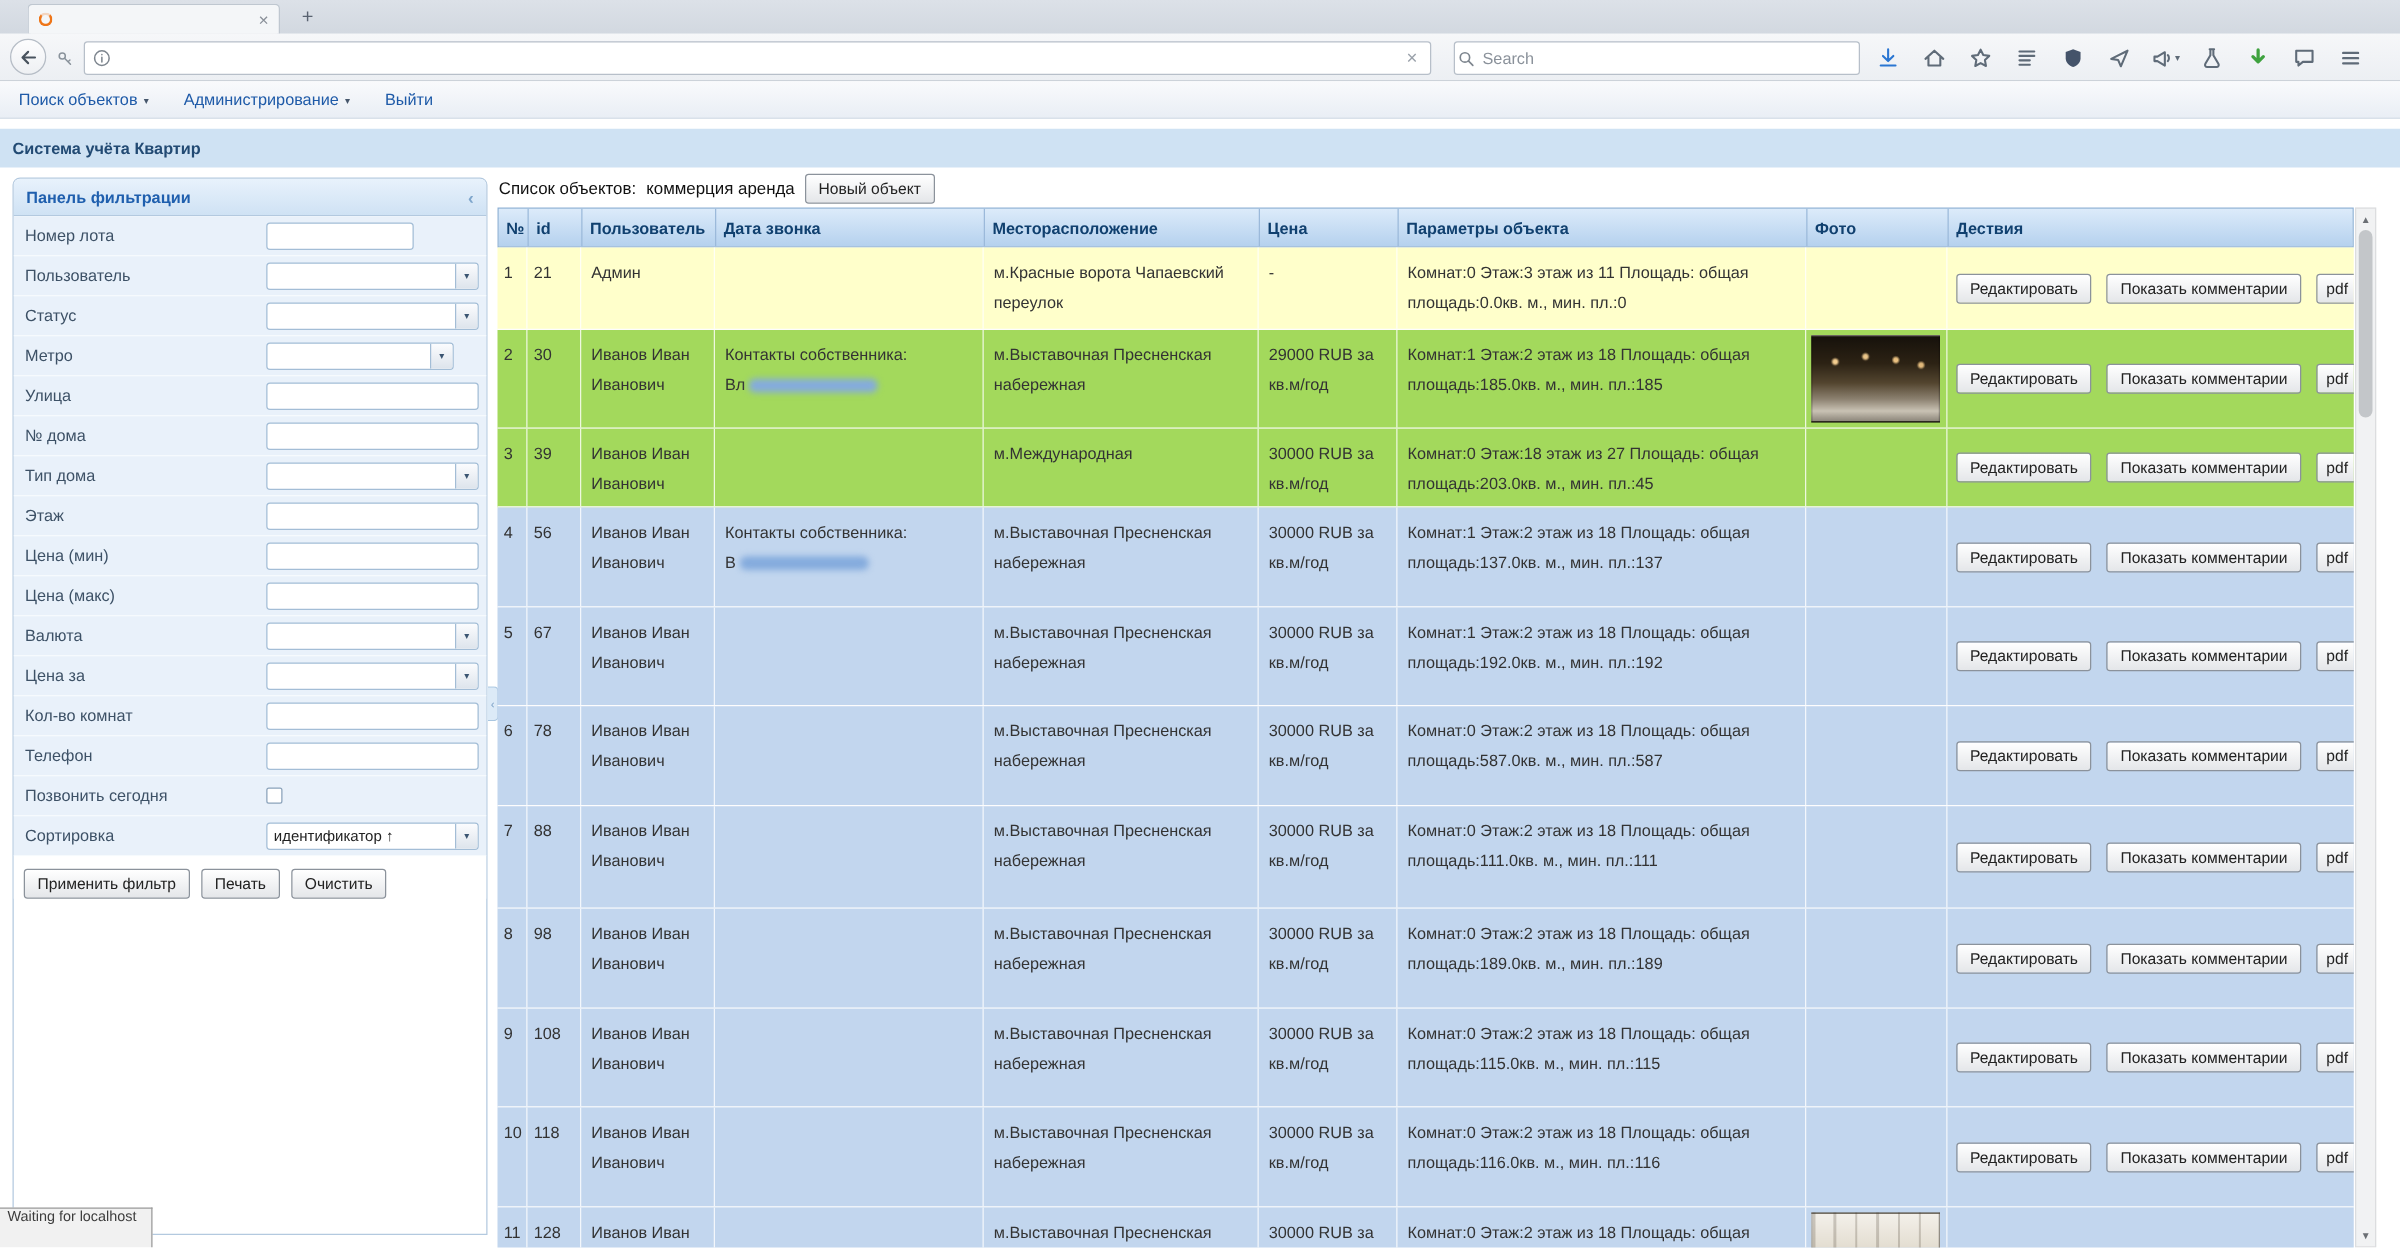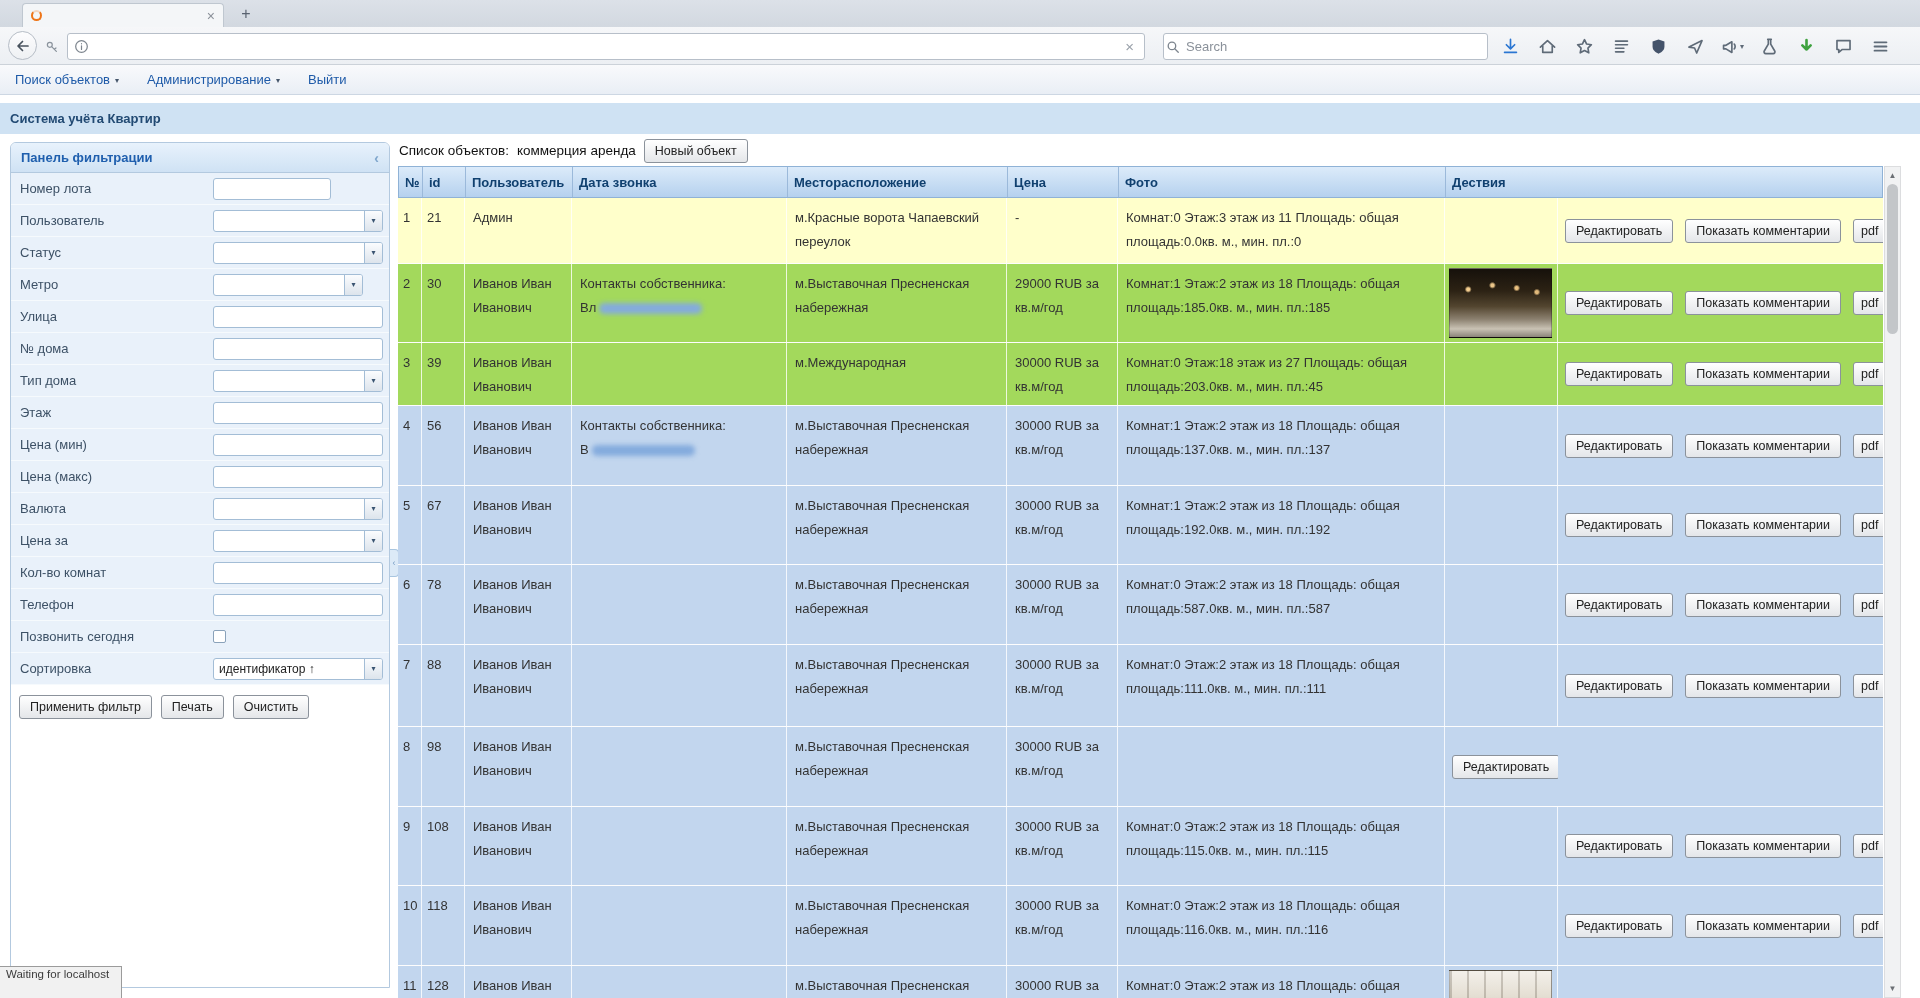--- a/index.html
+++ b/index.html
@@ -321,20 +321,21 @@
   <button class="btn">Новый объект</button>
 </div>
 <div class="table">
   <div class="thead grid" id="thead">
       <div class="th">№</div>
       <div class="th">id</div>
       <div class="th">Пользователь</div>
       <div class="th">Дата звонка</div>
       <div class="th">Месторасположение</div>
       <div class="th">Цена</div>
+      <div class="th">Параметры объекта</div>
       <div class="th">Фото</div>
       <div class="th">Дествия</div>
     </div>
   <div id="tbody">
       <div class="trow grid" style="min-height: 66px; background: rgb(255, 255, 203);">
         <div class="td td-num">1</div>
         <div class="td td-id">21</div>
         <div class="td td-user">Админ</div>
         <div class="td td-call"></div>
         <div class="td td-loc">м.Красные ворота Чапаевский переулок</div>
@@ -445,20 +446,21 @@
           <button class="btn btn-pdf">pdf</button>
         </div>
       </div>
       <div class="trow grid" style="min-height: 80px; background: rgb(194, 214, 238);">
         <div class="td td-num">8</div>
         <div class="td td-id">98</div>
         <div class="td td-user">Иванов Иван Иванович</div>
         <div class="td td-call"></div>
         <div class="td td-loc">м.Выставочная Пресненская набережная</div>
         <div class="td td-price">30000 RUB за кв.м/год</div>
+        <div class="td td-params">Комнат:0 Этаж:2 этаж из 18 Площадь: общая площадь:189.0кв. м., мин. пл.:189</div>
         <div class="td td-photo"></div>
         <div class="td td-actions">
           <button class="btn">Редактировать</button>
           <button class="btn">Показать комментарии</button>
           <button class="btn btn-pdf">pdf</button>
         </div>
       </div>
       <div class="trow grid" style="min-height: 79px; background: rgb(194, 214, 238);">
         <div class="td td-num">9</div>
         <div class="td td-id">108</div>

